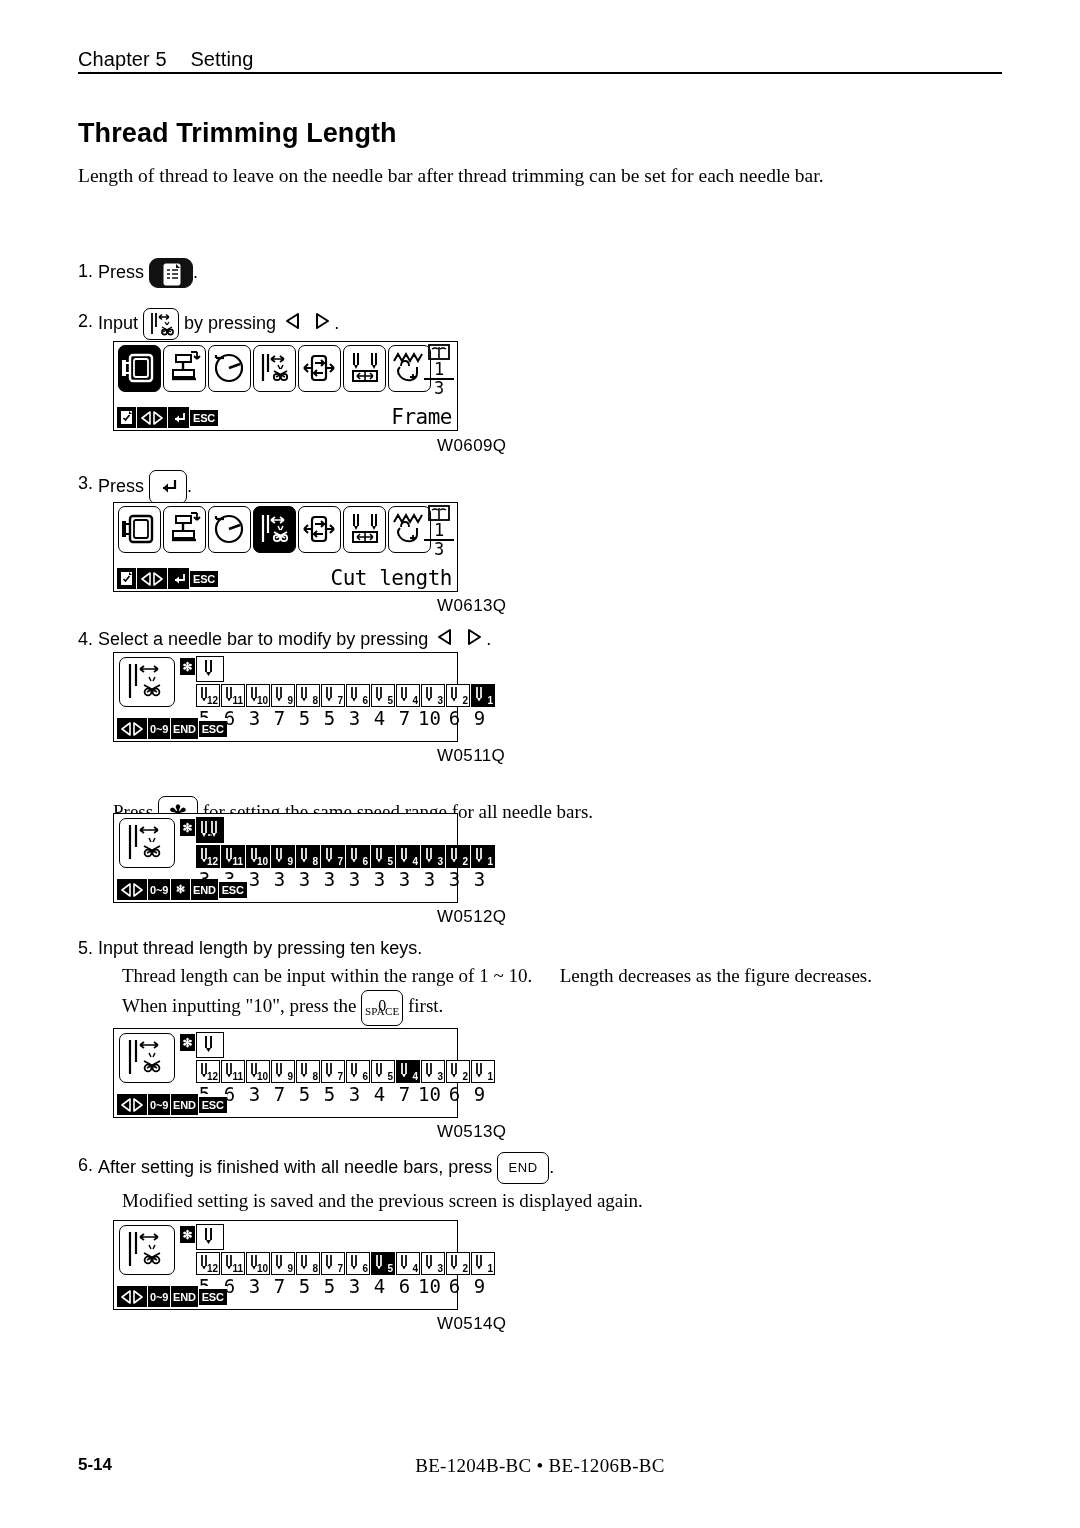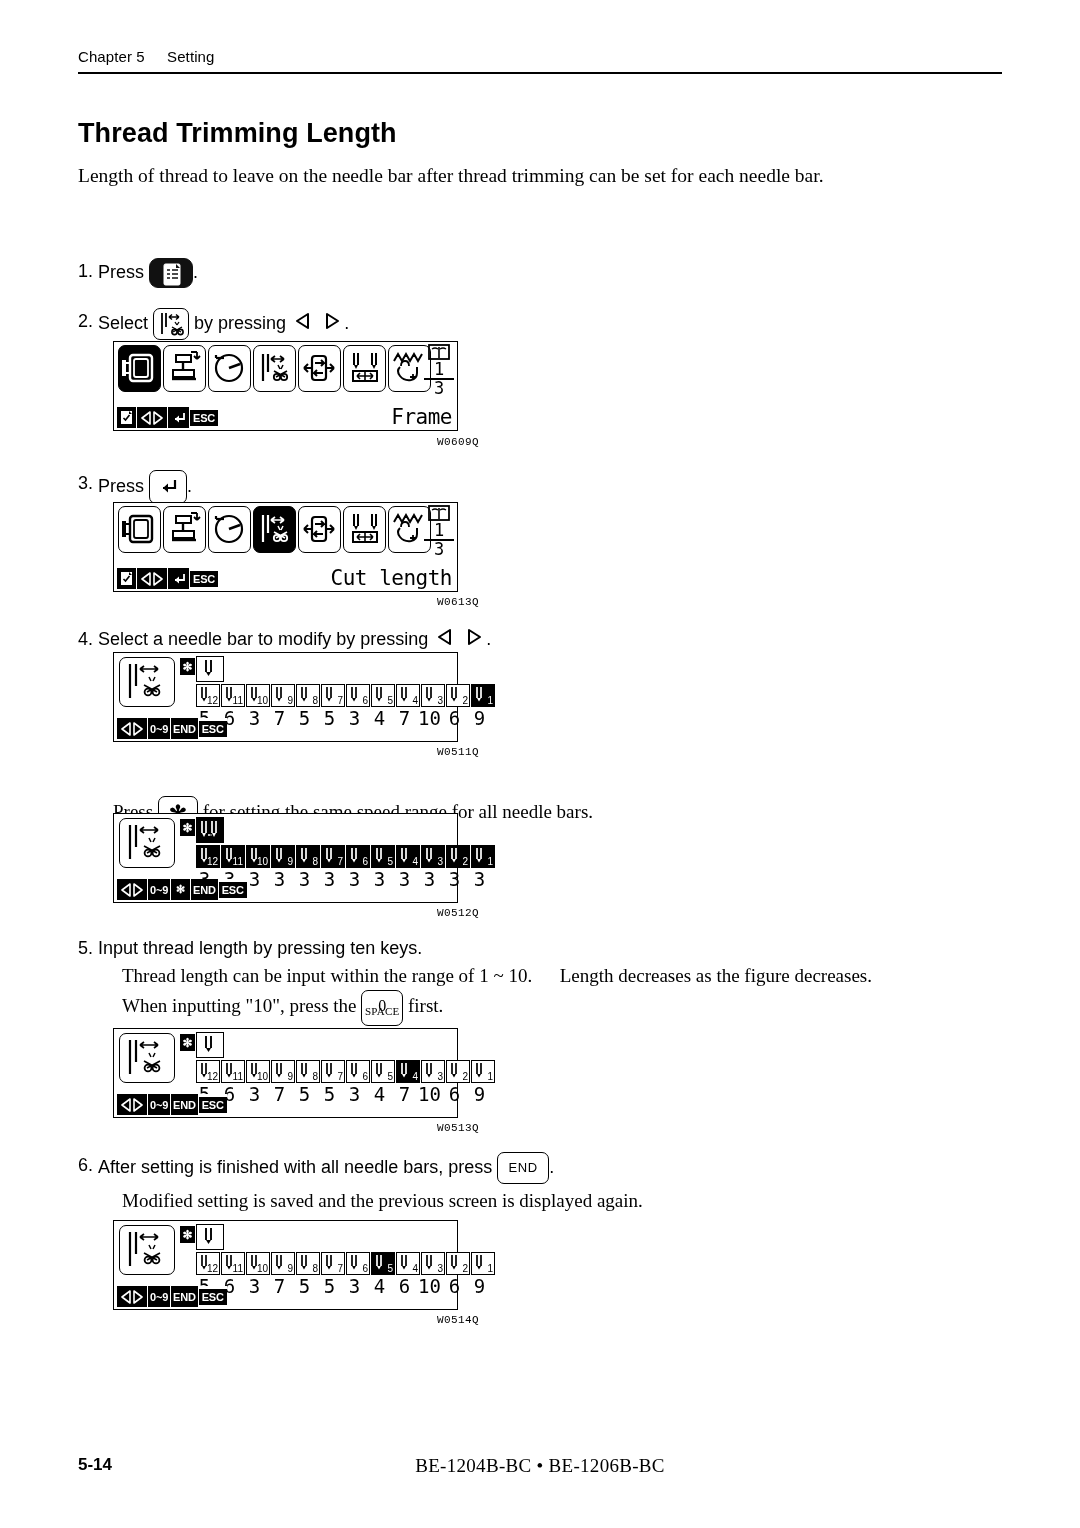--- a/index.html
+++ b/index.html
@@ -14,21 +14,21 @@
   .page{
     position:absolute;
     left:0;top:0;width:1080px;height:1528px;
     box-sizing:border-box;
     padding:0;
   }
 
   
   .runhead{
     position:absolute;left:78px;top:48px;width:924px;
-    font-size:15px;letter-spacing:.1px;
+    font-size:20px;letter-spacing:.1px;
   }
   .runhead .chap{margin-right:18px;}
   .headrule{
     position:absolute;left:78px;top:72px;width:924px;height:2px;
     background:#000;
   }
 
   
   .title{
     position:absolute;left:78px;top:118px;
@@ -76,22 +76,22 @@
   .tri{display:inline-block;vertical-align:middle;margin:0 2px;}
 
   
   .lcd{
     position:absolute;
     border:1.8px solid #000;
     background:#fff;
     box-sizing:border-box;
   }
   .cap{
-    position:absolute;font-family:Liberation Mono, monospace;
-    font-size:11px;letter-spacing:.4px;
+    position:absolute;font-family:Liberation Sans, sans-serif;
+    font-size:17px;letter-spacing:.4px;
   }
 
   
   .menurow{position:absolute;left:4px;top:3px;display:flex;gap:2px;}
   .micon{
     width:43px;height:47px;border:1.7px solid #000;border-radius:7px;
     box-sizing:border-box;background:#fff;position:relative;
   }
   .micon.sel{background:#000;}
   .micon svg{position:absolute;left:0;top:0;}
@@ -135,21 +135,21 @@
     border:1.6px solid #000;box-sizing:border-box;background:#fff;
   }
   .nb-allicon.on{background:#000;}
   .nbrow{position:absolute;left:82px;top:31px;display:flex;gap:1px;}
   .nbtab{
     width:24px;height:23px;border:1.6px solid #000;box-sizing:border-box;
     background:#fff;position:relative;
   }
   .nbtab.on{background:#000;}
   .nbtab .nnum{
-    position:absolute;right:1px;bottom:0px;font-size:10px;font-weight:normal;
+    position:absolute;right:1px;bottom:0px;font-size:10px;font-weight:bold;
     font-family:"Liberation Sans",sans-serif;line-height:10px;
   }
   .nbtab.on .nnum{color:#fff;}
   .valrow{
     position:absolute;left:78px;top:55px;display:flex;
     font-family:"DejaVu Sans Mono", monospace;font-size:19px;line-height:21px;
   }
   .valrow span{width:25px;text-align:center;}
 
   .pressline{position:absolute;font-family:"Liberation Serif", serif;font-size:19px;}
@@ -180,21 +180,21 @@
           <path d="M17 11 h3 M17 15 h3 M17 19 h3" stroke="#111" stroke-width="1.6"></path>
           <path d="M22 11 h6 M22 15 h6 M22 19 h6" stroke="#111" stroke-width="1.4"></path>
         </svg>
       </span><span>.</span>
     </span>
   </div>
 
   <div class="step" style="left:78px;top:308px;width:760px;">
     <span class="num">2.</span>
     <span class="body">
-      <span>Select</span>
+      <span>Input</span>
       <span class="key" style="width:36px;height:32px;position:relative;vertical-align:-9px;">
         <svg width="33" height="29" viewBox="0 0 33 29">
           <path d="M7 4 v21 M11 4 v14" stroke="#000" stroke-width="1.8"></path>
           <path d="M14 8 h10 M14 8 l3 -2.5 M14 8 l3 2.5 M24 8 l-3 -2.5 M24 8 l-3 2.5" stroke="#000" stroke-width="1.5" fill="none"></path>
           <path d="M20 13 l2 3 M24 13 l-2 3" stroke="#000" stroke-width="1.3"></path>
           <circle cx="19.5" cy="23" r="2.6" fill="none" stroke="#000" stroke-width="1.6"></circle>
           <circle cx="25.5" cy="23" r="2.6" fill="none" stroke="#000" stroke-width="1.6"></circle>
           <path d="M17 18 l9 5 M27 18 l-9 5" stroke="#000" stroke-width="1.4"></path>
         </svg>
       </span>

